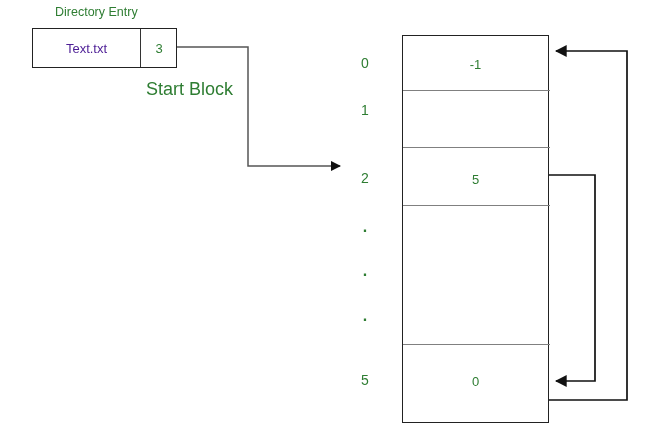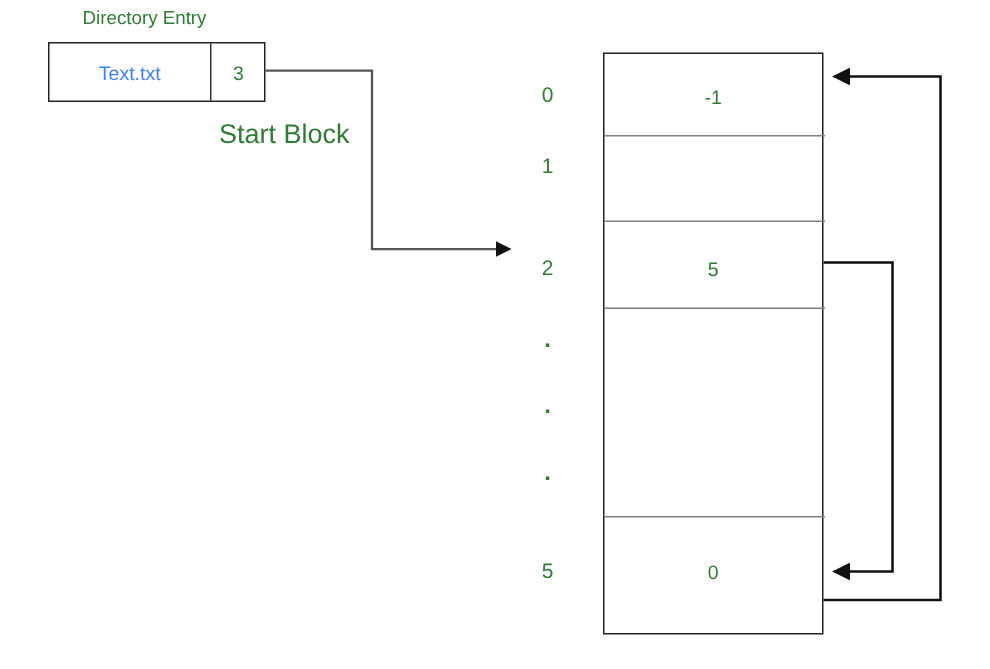--- a/index.html
+++ b/index.html
@@ -51,21 +51,21 @@
     height: 100%;
     background: #333;
   }
   #dir-name {
     position: absolute;
     left: 0;
     top: 12px;
     width: 107px;
     text-align: center;
     font-size: 13px;
-    color: #3b82f6;
+    color: #4c1d95;
   }
   #dir-start {
     position: absolute;
     left: 107px;
     top: 12px;
     width: 38px;
     text-align: center;
     font-size: 13px;
     color: #2e7d32;
   }

